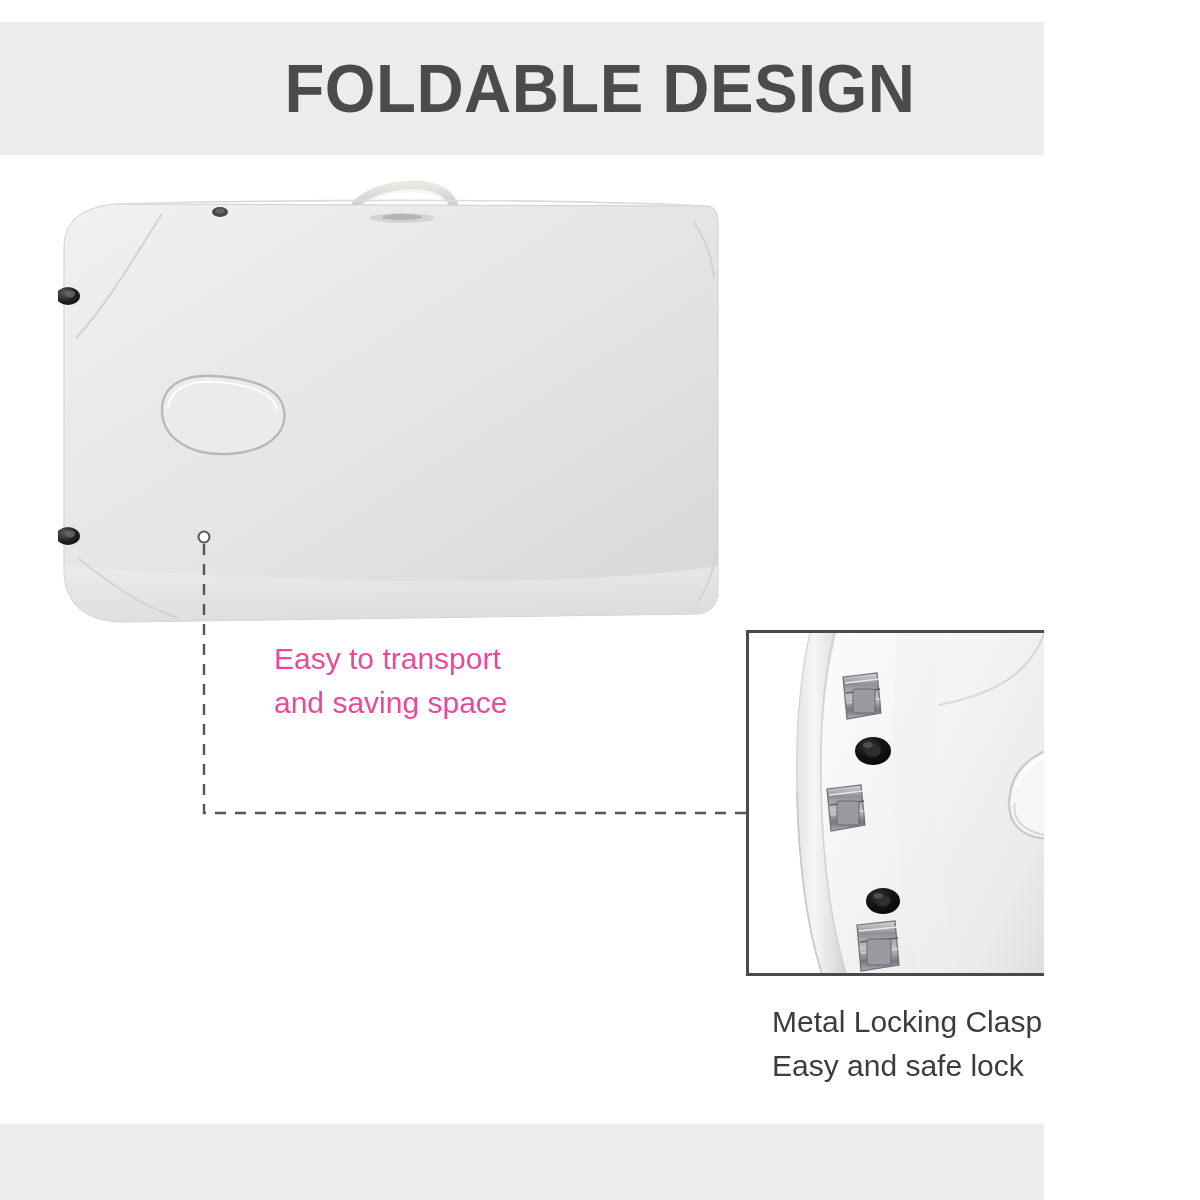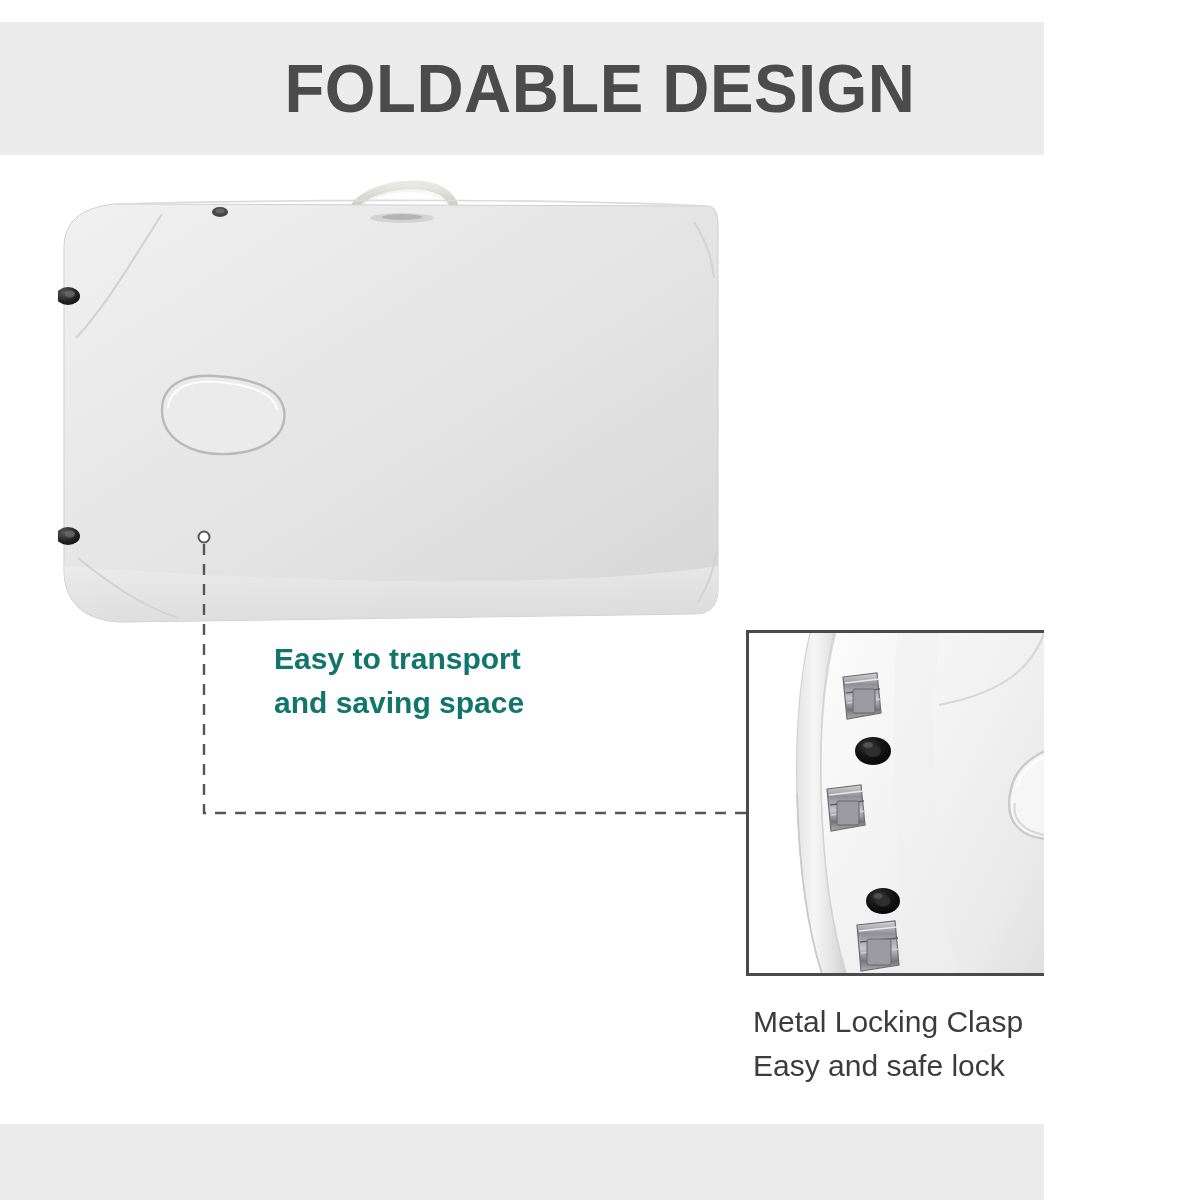--- a/index.html
+++ b/index.html
@@ -64,43 +64,43 @@
   }
   #callout-transport svg { display: block; width: 100%; height: 100%; }
 
   #callout-transport-label {
     position: absolute;
     left: 274px;
     top: 637px;
     width: 430px;
     font-size: 30px;
     line-height: 44px;
-    color: #0f766e;
-    font-weight: 700;
+    color: #ec4899;
+    font-weight: 400;
     white-space: pre-line;
   }
 
   
   #inset-box {
     position: absolute;
     left: 746px;
     top: 630px;
     width: 402px;
     height: 346px;
     border: 3px solid #4a4a4a;
     background: #ffffff;
     box-sizing: border-box;
     overflow: hidden;
   }
   #inset-photo { position: absolute; inset: 0; }
   #inset-photo svg { display: block; width: 100%; height: 100%; }
 
   #inset-caption {
     position: absolute;
-    left: 753px;
+    left: 772px;
     top: 1000px;
     width: 400px;
     font-size: 30px;
     line-height: 44px;
     color: #3c3c3c;
     font-weight: 400;
     white-space: pre-line;
   }
 </style>
 </head>

